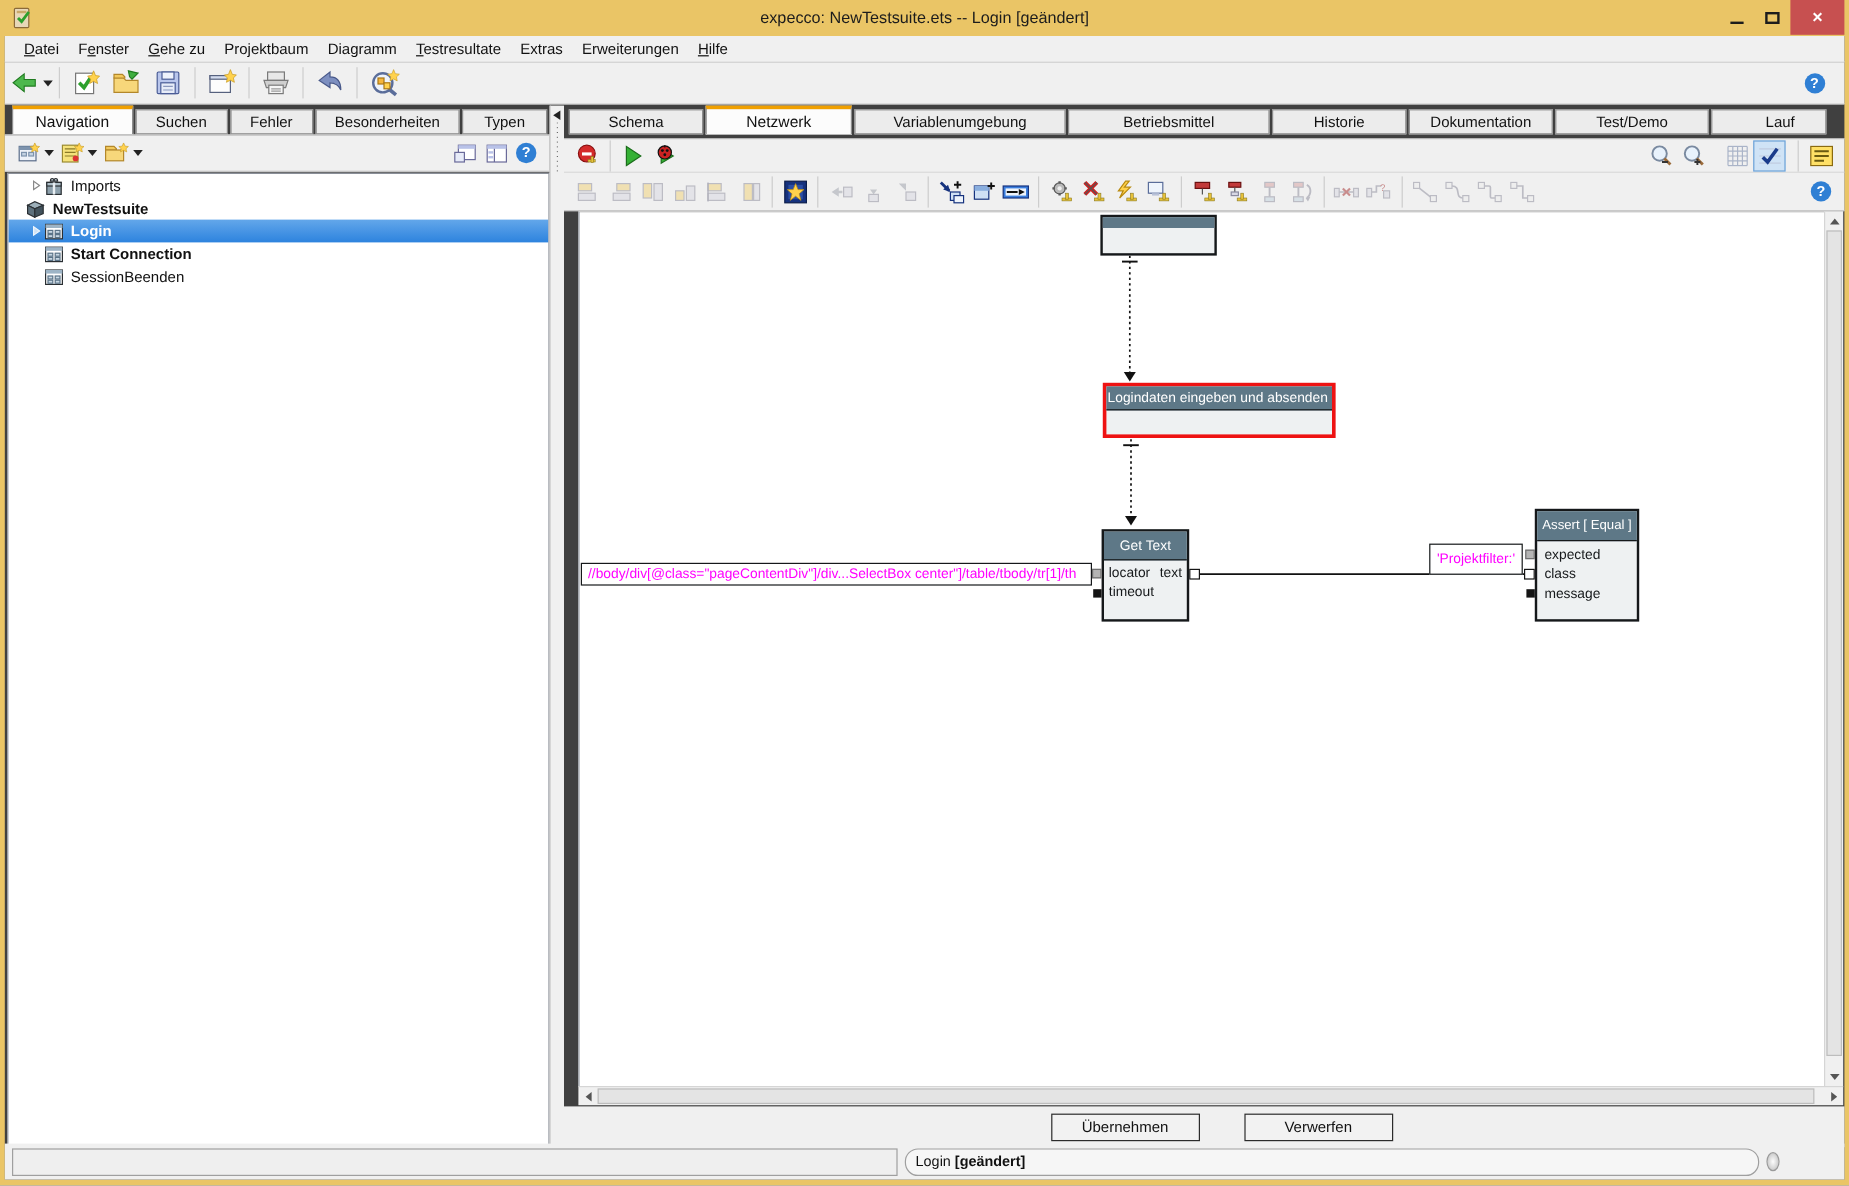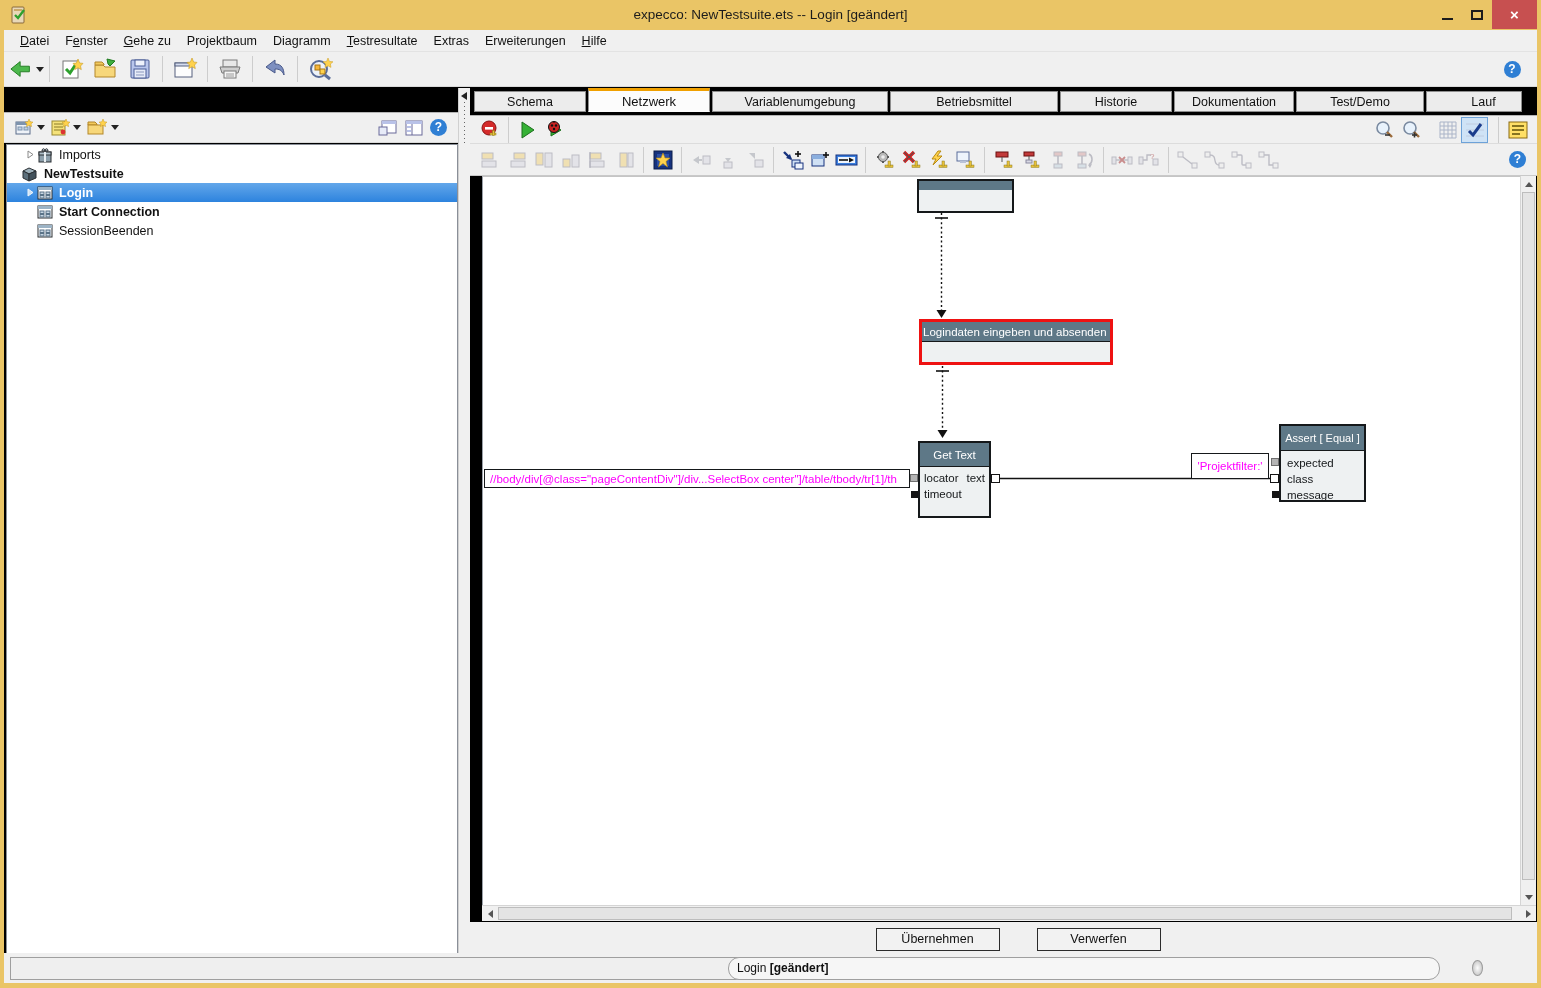--- a/index.html
+++ b/index.html
@@ -10,21 +10,21 @@
   .titlebar { position:absolute; left:0; top:0; width:1541px; height:30px; background:#eac566; display:flex; align-items:center; }
   .app-icon { position:absolute; left:9px; top:5px; width:20px; height:20px; }
   .title-text { position:absolute; left:0; right:0; top:0; height:30px; text-align:center; line-height:30px; font-size:13.5px; color:#1c1c1c; }
   .win-controls { position:absolute; right:4px; top:0; height:29px; display:flex; align-items:stretch; }
   .wc { width:30px; display:flex; align-items:center; justify-content:center; }
   .wc-min .bar { width:11px; height:2px; background:#1c1c1c; margin-top:8px; }
   .wc-max .box { width:12px; height:10px; border:2px solid #1c1c1c; }
   .wc-close { width:45px; background:#c75050; color:#fff; font-size:15px; font-weight:bold; }
 
   
-  .client { position:absolute; left:4px; top:30px; width:1533px; height:953px; background:#000000;text-decoration:underline; }
+  .client { position:absolute; left:4px; top:30px; width:1533px; height:953px; background:#404040;text-decoration:underline; }
   .menubar { position:absolute; left:0; top:0; width:1533px; height:22px; background:#f0f0f0; border-bottom:1px solid #e3e3e3; display:flex; align-items:center; padding-left:8px; gap:0; }
   .menu-item { font-size:12.5px; color:#111; padding:2px 8px; }
   .menu-item .mn { text-decoration:underline; }
   .main-toolbar { position:absolute; left:0; top:22px; width:1533px; height:35px; background:#f0f0f0; border-bottom:1px solid #d9d9d9; display:flex; align-items:center; padding-left:6px; }
   .tbtn { width:34px; height:30px; display:flex; align-items:center; justify-content:center; position:relative; }
   .tsep { width:1px; height:26px; background:#cdcdcd; margin:0 5px; }
   .chev { width:0; height:0; border-left:4px solid transparent; border-right:4px solid transparent; border-top:5px solid #222; margin-left:2px; }
   .help-circle { width:17px; height:17px; border-radius:50%; background:#2f7fd4; color:#fff; font-size:12px; font-weight:bold; text-align:center; line-height:17px; }
   .spacer { flex:1; }
 
@@ -187,20 +187,27 @@
             <line x1="18" y1="18" x2="23" y2="22" stroke="#5a6d9a" stroke-width="3"></line>
             <polygon points="21,1 22.4,4.4 26,4.8 23.4,7 24,10.4 21,8.8 18,10.4 18.6,7 16,4.8 19.6,4.4" fill="#ffd24d" stroke="#c89a20" stroke-width=".5"></polygon>
           </svg>
       </div>
       <div class="spacer"></div>
       <div class="tbtn" style="margin-right:8px;">
         <div class="help-circle">?</div>
       </div>
     </div>
 
+    <div class="left-tabs">
+      <div class="tab active" style="width:102px;">Navigation</div>
+      <div class="tab" style="width:78px;">Suchen</div>
+      <div class="tab" style="width:70px;">Fehler</div>
+      <div class="tab" style="width:122px;">Besonderheiten</div>
+      <div class="tab" style="width:72px;">Typen</div>
+    </div>
 
     <div class="left-toolbar">
       <div class="sbtn">
         <svg width="20" height="18" viewBox="0 0 20 18">
             <rect x="1" y="3" width="14" height="12" fill="#eef2f8" stroke="#5a6d8a"></rect>
             <rect x="1" y="3" width="14" height="3" fill="#7d93ad"></rect>
             <rect x="3" y="8" width="4" height="3" fill="#c3d2e2" stroke="#7d93ad"></rect>
             <rect x="9" y="8" width="4" height="3" fill="#c3d2e2" stroke="#7d93ad"></rect>
             <polygon points="14,0 15.2,2.8 18,3.1 16,4.9 16.6,7.6 14,6.3 11.4,7.6 12,4.9 10,3.1 12.8,2.8" fill="#ffd24d" stroke="#c89a20" stroke-width=".5"></polygon>
           </svg>
@@ -651,21 +658,21 @@
           <div class="hd">Logindaten eingeben und absenden</div>
         </div>
 
         <div class="dnode" style="left:435px; top:264px; width:73px; height:77px;">
           <div class="hd" style="height:24px; line-height:24px; border-bottom:1px solid #15181a;">Get Text</div>
           <div class="pinlbl" style="left:4px; top:29px;">locator</div>
           <div class="pinlbl" style="right:4px; top:29px;">text</div>
           <div class="pinlbl" style="left:4px; top:45px;">timeout</div>
         </div>
 
-        <div class="dnode" style="left:796px; top:247px; width:87px; height:78px;">
+        <div class="dnode" style="left:796px; top:247px; width:87px; height:94px;">
           <div class="hd" style="height:25px; line-height:25px; border-bottom:1px solid #15181a; font-size:11px;">Assert [ Equal ]</div>
           <div class="pinlbl" style="left:6px; top:31px;">expected</div>
           <div class="pinlbl" style="left:6px; top:47px;">class</div>
           <div class="pinlbl" style="left:6px; top:63px;">message</div>
         </div>
 
         <div class="literal" style="left:1px; top:292px; width:426px; height:19px; padding:0 5px;">//body/div[@class="pageContentDiv"]/div...SelectBox center"]/table/tbody/tr[1]/th</div>
         <div class="literal" style="left:708px; top:276px; width:78px; height:17px; padding:12px 4px; justify-content:center;">'Projektfilter:'</div>
 
         <div class="pin gray" style="left:427px; top:297px; width:8px; height:8px;"></div>
@@ -697,20 +704,20 @@
       </div>
 
       <div class="btn-strip">
         <div class="push-btn">Übernehmen</div>
         <div class="push-btn">Verwerfen</div>
       </div>
     </div>
 
     <div class="statusbar">
       <div class="sunken" style="left:6px; width:738px;"></div>
-      <div class="sunken" style="left:724px; width:712px; background:#f6f6f6;border-radius:11px;">
+      <div class="sunken" style="left:750px; width:712px; background:#f6f6f6;border-radius:11px;">
         <div class="status-text"><span>Login </span><span class="bold">[geändert]</span></div>
       </div>
       <div class="status-oval"></div>
     </div>
 
   </div>
 </div>
 
 </body></html>

